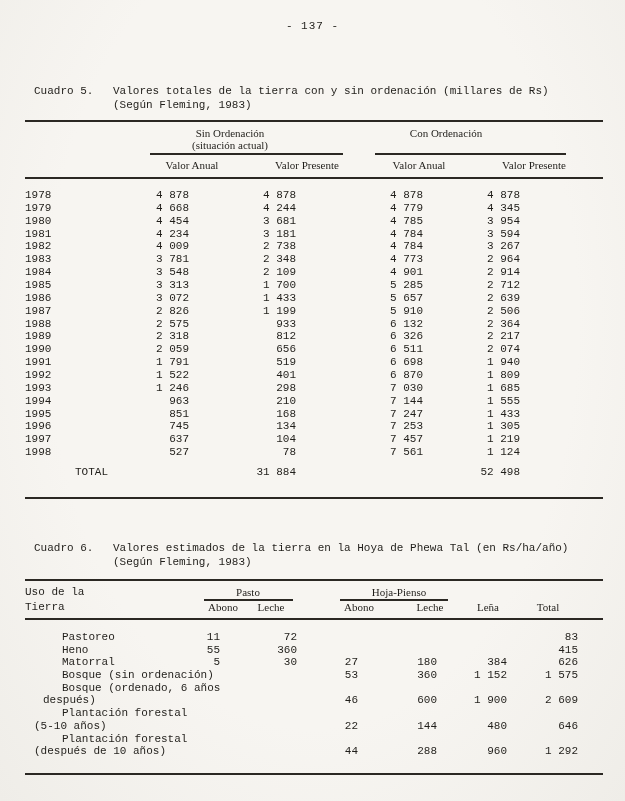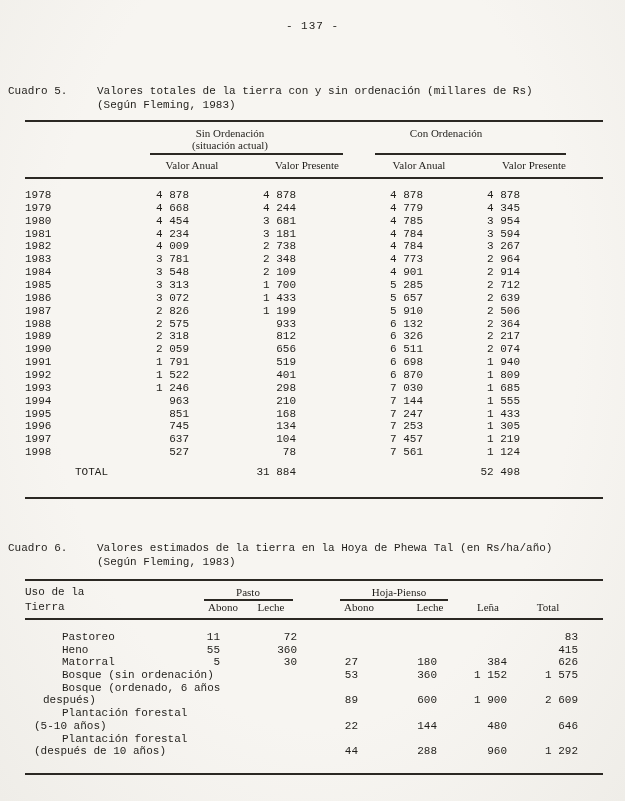--- a/index.html
+++ b/index.html
@@ -10,21 +10,21 @@
     background:#f5f3ef;
     background-image:radial-gradient(ellipse at 50% 40%, #f7f5f1 60%, #efede8 100%);
     font-family:"Liberation Mono","DejaVu Sans Mono",monospace;
     font-size:11px;
     color:#201e1a;
     overflow:hidden;
   }
   .nowrap{white-space:nowrap;}
   .pgnum{position:absolute;top:20px;left:0;width:100%;text-align:center;letter-spacing:1px;}
   
-  .cap{position:absolute;left:8px;display:flex;line-height:14px;gap:10px;}
+  .cap{position:absolute;left:34px;display:flex;line-height:14px;}
   .cap .lbl{width:79px;flex:0 0 79px;}
   .cap5{top:84px;}
   .cap6{top:541px;}
   
   .rule{position:absolute;background:#2b2823;}
   
   .t1{position:absolute;left:25px;top:120px;width:578px;height:380px;}
   .t1 .rule-top{top:0;left:0;width:100%;height:2px;}
   .t1 .rule-mid{top:57px;left:0;width:100%;height:2px;}
   .t1 .rule-bot{top:377px;left:0;width:100%;height:2px;}
@@ -330,21 +330,21 @@
           <span class="cell num"></span>
           <span class="cell num"></span>
           <span class="cell num"></span>
           <span class="cell num"></span>
           <span class="cell num"></span>
         </div>
         <div class="trow">
           <span class="cell lbl ind2">después)</span>
           <span class="cell num"></span>
           <span class="cell num"></span>
-          <span class="cell num">89</span>
+          <span class="cell num">46</span>
           <span class="cell num">600</span>
           <span class="cell num">1 900</span>
           <span class="cell num">2 609</span>
         </div>
         <div class="trow">
           <span class="cell lbl ind0">Plantación forestal</span>
           <span class="cell num"></span>
           <span class="cell num"></span>
           <span class="cell num"></span>
           <span class="cell num"></span>

